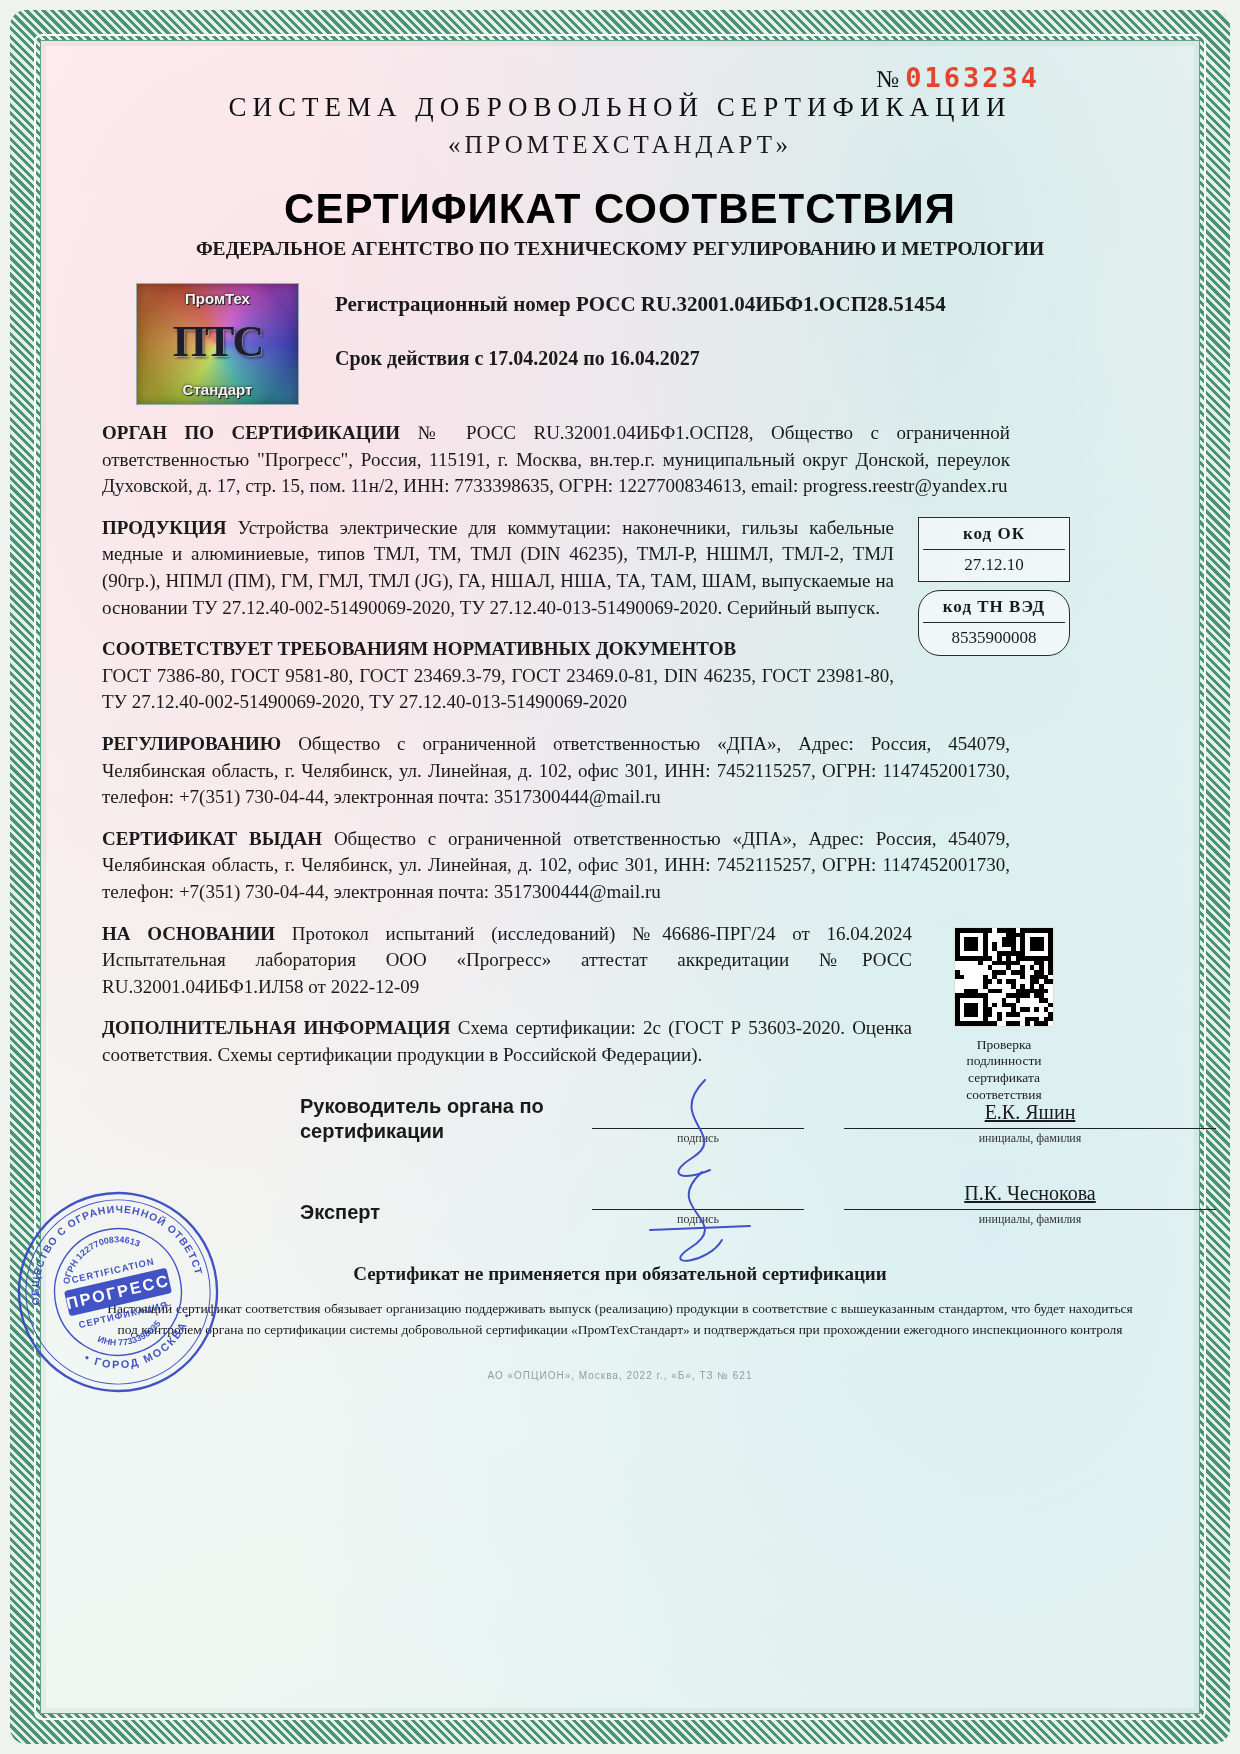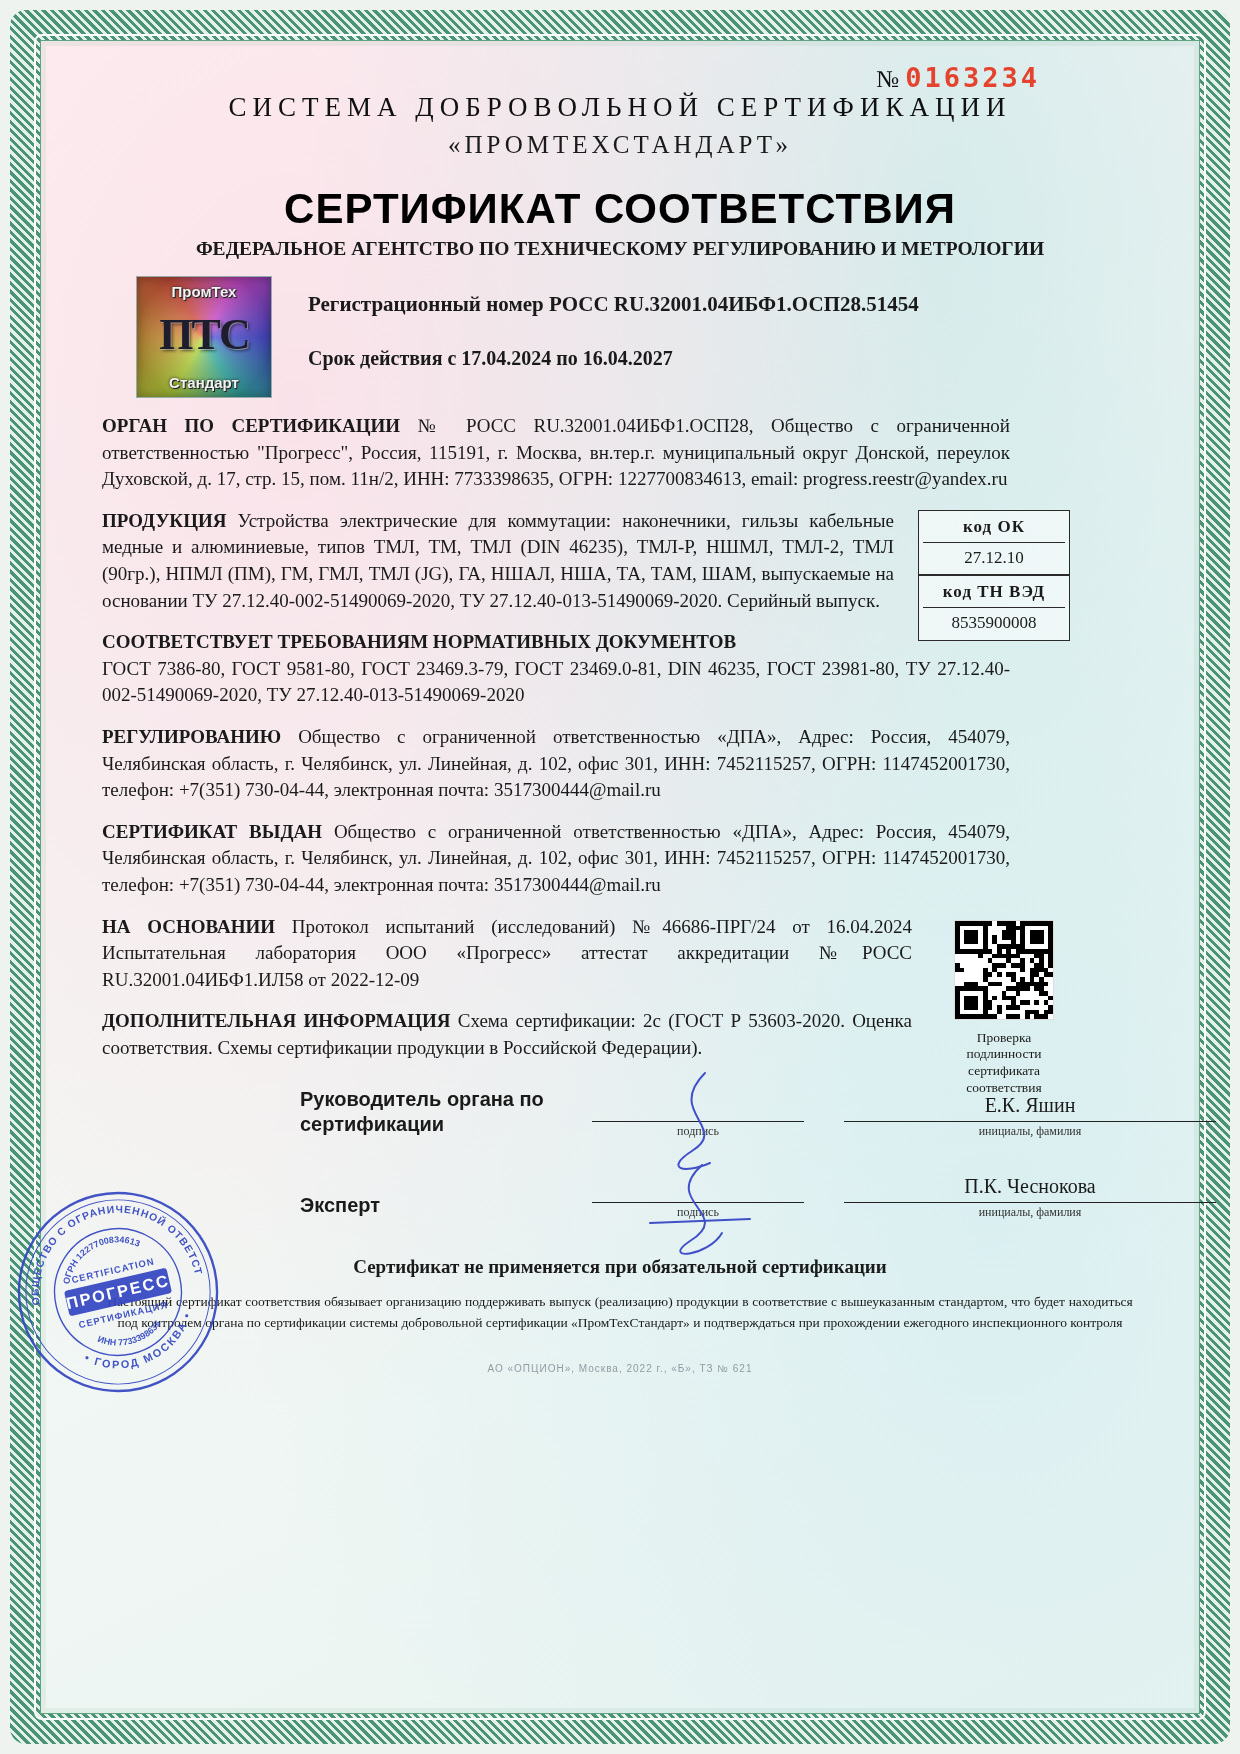--- a/index.html
+++ b/index.html
@@ -36,25 +36,25 @@
 
   .center { text-align:center; }
   .sys-title { font-size:27px; letter-spacing:6px; color:#101010; }
   .sys-name { font-size:25px; letter-spacing:4px; margin-top:8px; }
   .registry-line { font-weight:bold; font-size:16.5px; margin-top:12px; }
   .agency-line { font-weight:bold; font-size:19.5px; margin-top:5px; }
   .cert-title { font-family:"Liberation Sans", sans-serif; font-weight:800; font-size:42px;
     letter-spacing:1px; margin-top:26px; color:#000; }
 
   .head-row { display:flex; margin-top:16px; padding-left:34px; }
-  .logo { width:136px; height:122px; position:relative; flex:0 0 auto; border:1px solid #9aa;
+  .logo { width:163px; height:122px; position:relative; flex:0 0 auto; border:1px solid #9aa;
     background:
       radial-gradient(circle at 50% 50%, rgba(255,255,255,0.25), rgba(0,0,0,0.25) 75%),
       conic-gradient(from 30deg, #d94fd9, #5050e0, #37b9b0, #bfe03e, #e0a040, #e05540, #d94fd9);
-    box-shadow: inset 0 0 12px rgba(0,0,0,0.35); }
+    box-shadow: inset 0 0 12px rgba(0,0,0,0.35); margin-top: 7px; }
   .logo .t { position:absolute; top:6px; width:100%; text-align:center; color:#f2f2f2;
     font-family:"Liberation Sans", sans-serif; font-weight:bold; font-size:15px;
     text-shadow:0 0 3px #222, 1px 1px 0 #222; }
   .logo .m { position:absolute; top:50%; left:50%; transform:translate(-50%,-54%);
     font-family:"Liberation Serif", serif; font-weight:bold; font-size:44px; color:#1d1d2e;
     text-shadow:1px 1px 0 rgba(255,255,255,0.35), 2px 2px 3px rgba(0,0,0,0.55); letter-spacing:-2px; }
   .logo .b { position:absolute; bottom:6px; width:100%; text-align:center; color:#f2f2f2;
     font-family:"Liberation Sans", sans-serif; font-weight:bold; font-size:15px;
     text-shadow:0 0 3px #222, 1px 1px 0 #222; }
   .reg-col { margin-left:36px; padding-top:16px; }
@@ -62,38 +62,38 @@
   .validity { font-weight:bold; font-size:20px; margin-top:30px; }
 
   .sec { font-size:19px; line-height:1.4; margin-top:15px; max-width:908px; text-align:justify; }
   .sec .lead { font-weight:bold; }
   .sec .lead.block { display:block; }
   .sec.wide { max-width:968px; }
 
   .codes { float:right; width:152px; margin:2px 0 8px 24px; }
   .code-box { border:1.5px solid #2a2a2a; background:rgba(255,255,255,0.55); text-align:center;
     padding:4px 4px 5px; }
-  .code-box + .code-box { margin-top:0; }
+  .code-box + .code-box { margin-top:8px;border-radius:22px; }
   .code-box .lbl { font-weight:bold; font-size:17px; letter-spacing:1px; border-bottom:1px solid #2a2a2a;
     padding-bottom:3px; margin-bottom:3px; }
   .code-box .val { font-size:17px; }
 
   .basis-wrap { max-width:968px; }
   .qr-block { float:right; width:132px; margin:6px 0 6px 26px; text-align:center; }
   .qr-block svg { background:#fff; border:1px solid #ddd; }
   .qr-caption { font-size:13.5px; line-height:1.25; margin-top:6px; }
 
   .sig-block { position:relative; margin-top:26px; padding-left:198px; }
   .sig-row { display:grid; grid-template-columns:252px 212px 372px; column-gap:40px;
     align-items:end; margin-bottom:36px; }
   .sig-role { font-family:"Liberation Sans", sans-serif; font-weight:bold; font-size:20px;
     line-height:1.25; padding-bottom:2px; }
   .sig-line .rule { border-bottom:1.6px solid #222; height:26px; }
   .sig-line .cap, .sig-name .cap { font-size:12px; color:#333; text-align:center; padding-top:2px; }
-  .sig-name .name { text-align:center; font-size:20px; border-bottom:1.6px solid #222; padding-bottom:4px; }
+  .sig-name .name { text-align:center; font-size:20px; border-bottom:1.6px solid #222; padding-bottom:4px;text-decoration:underline; }
 
   .squiggle { position:absolute; left:508px; top:-22px; z-index:3; }
 
   .stamp { position:absolute; left:14px; top:1188px; width:208px; height:208px;
     transform:rotate(-13deg); opacity:0.92; z-index:2; }
 
   .notice { text-align:center; font-weight:bold; font-size:19px; margin-top:2px; }
   .fine-print { font-size:13.5px; line-height:1.5; margin:14px auto 0; width:99%;
     text-align:justify; text-align-last:center; }
   .printer-line { margin-top:30px; text-align:center; font-family:"Liberation Sans", sans-serif;

